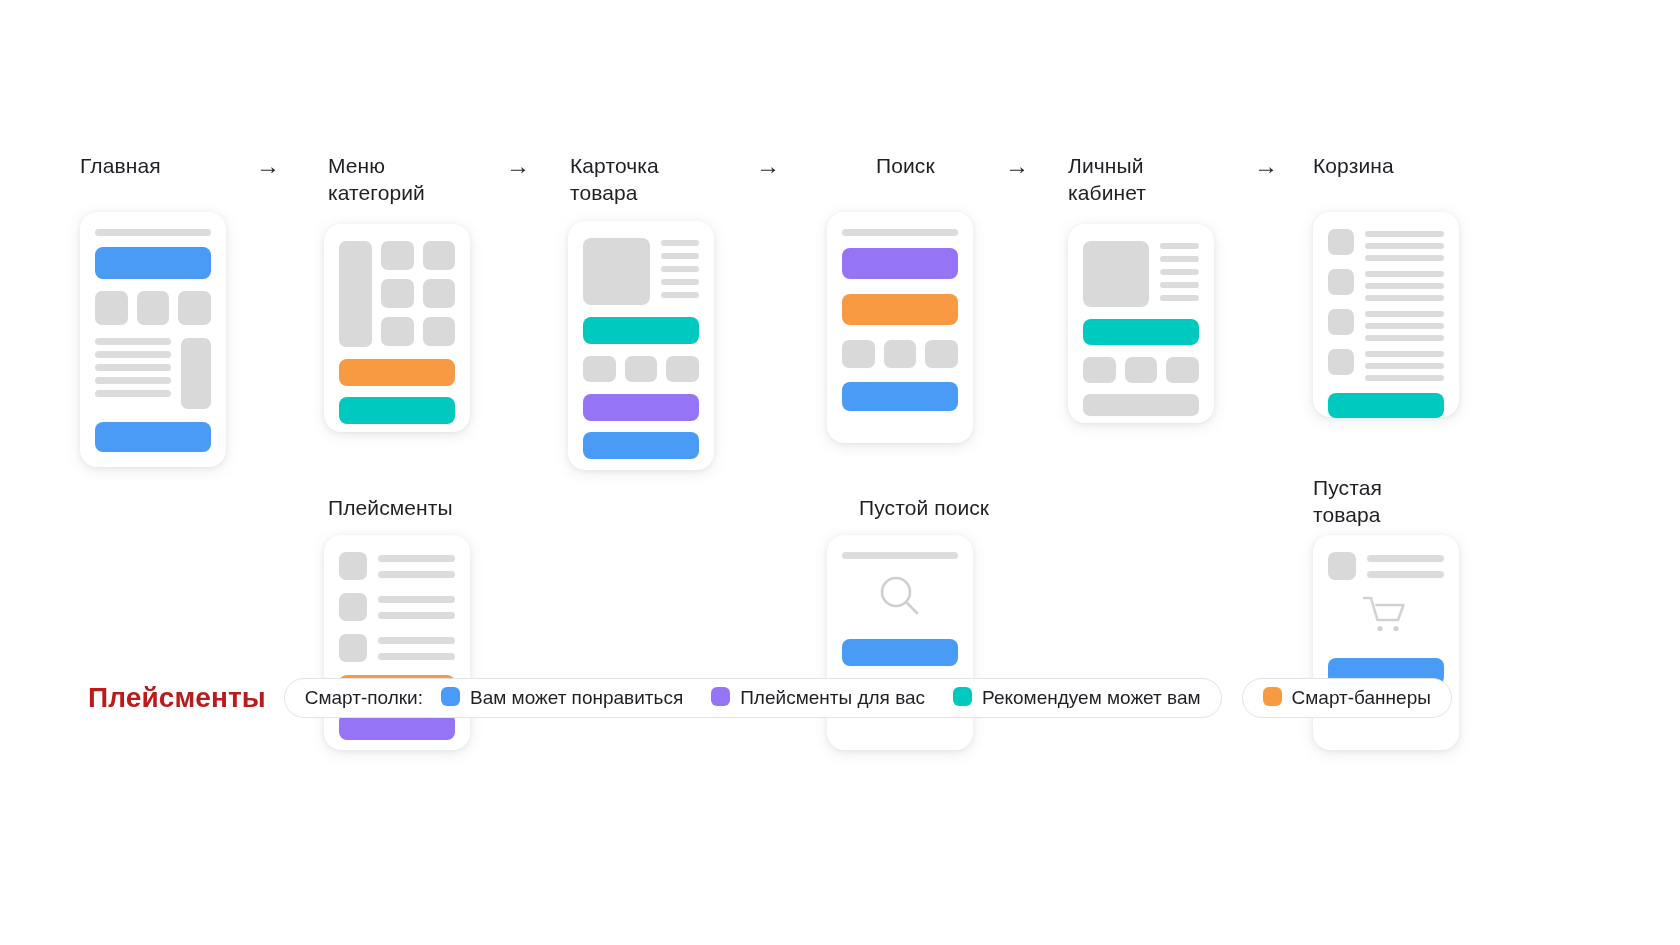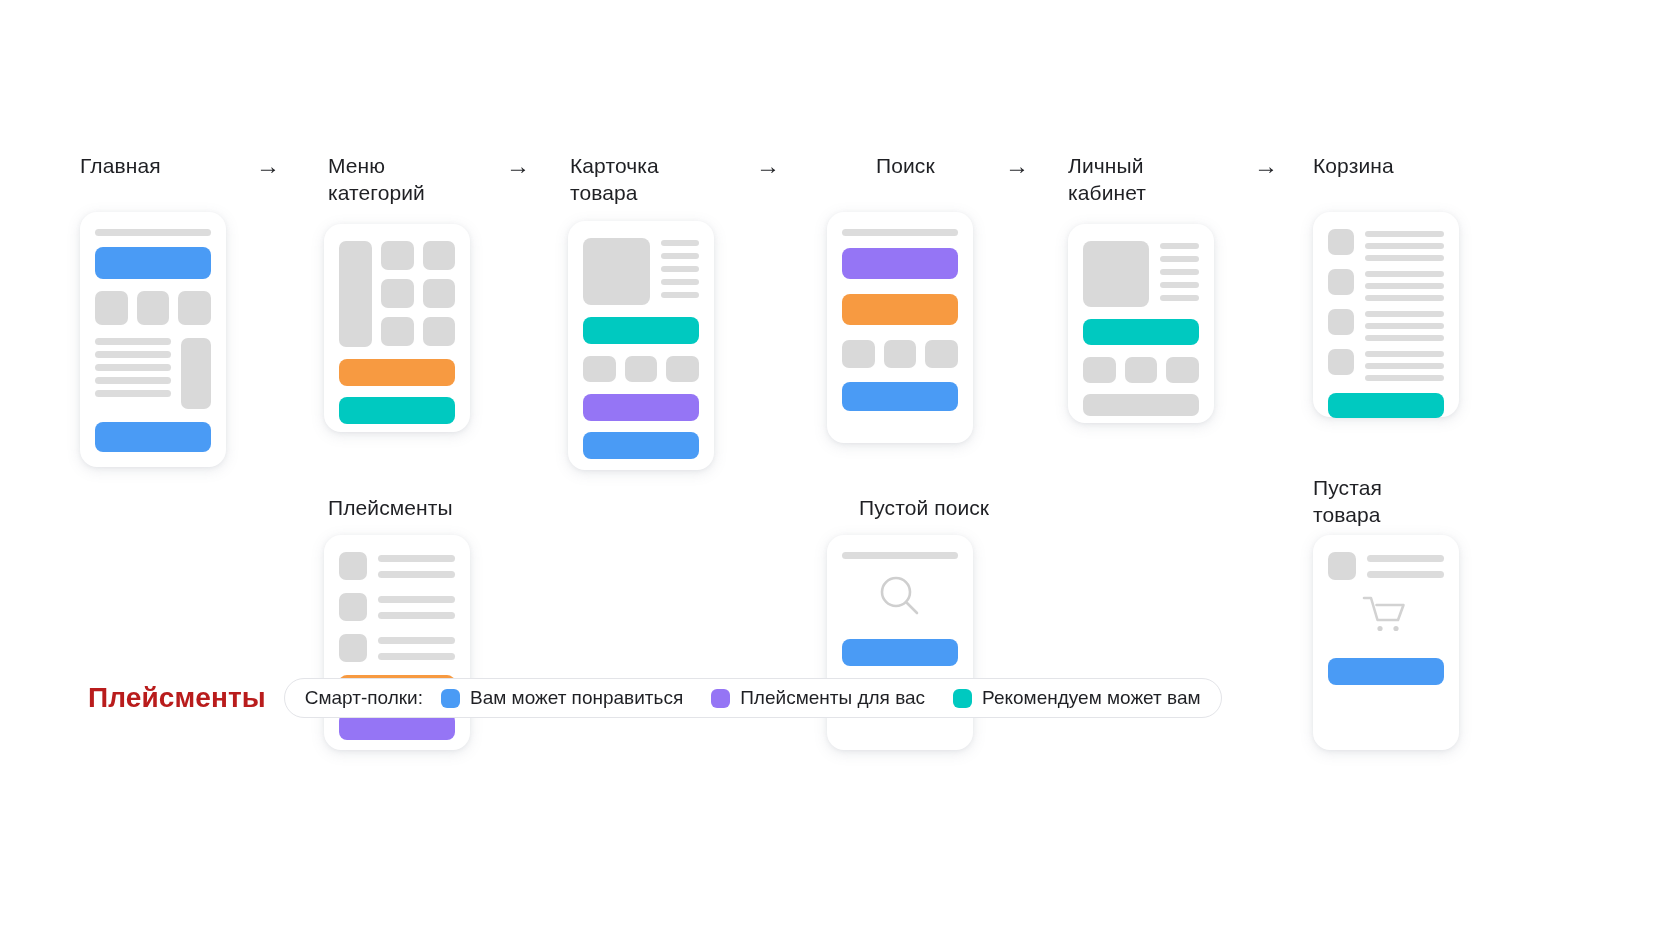--- a/index.html
+++ b/index.html
@@ -74,21 +74,21 @@
     gap: 14px;
     background: #fff;
   }
   .legend-pill .lead {
     font-size: 19px;
     color: #1f2024;
     margin-right: 4px;
   }
   .legend-item {
     display: flex;
-    align-items: center;
+    align-items: flex-start;
     gap: 10px;
     font-size: 19px;
     color: #1f2024;
     white-space: nowrap;
   }
   .swatch {
     width: 19px; height: 19px;
     border-radius: 6px;
     flex: 0 0 auto;
   }
@@ -321,15 +321,21 @@
         <span class="swatch" style="background:#9575f5;"></span>
         <span>Плейсменты для вас</span>
       </span>
 
       <span class="legend-item" style="margin-left:14px;">
         <span class="swatch" style="background:#00c9c0;"></span>
         <span>Рекомендуем может вам</span>
       </span>
     </div>
 
+    <div class="legend-pill" style="margin-left:2px;">
+      <span class="legend-item">
+        <span class="swatch" style="background:#f79a41;"></span>
+        <span>Смарт-баннеры</span>
+      </span>
+    </div>
   </div>
 
 </div>
 
 </body></html>

